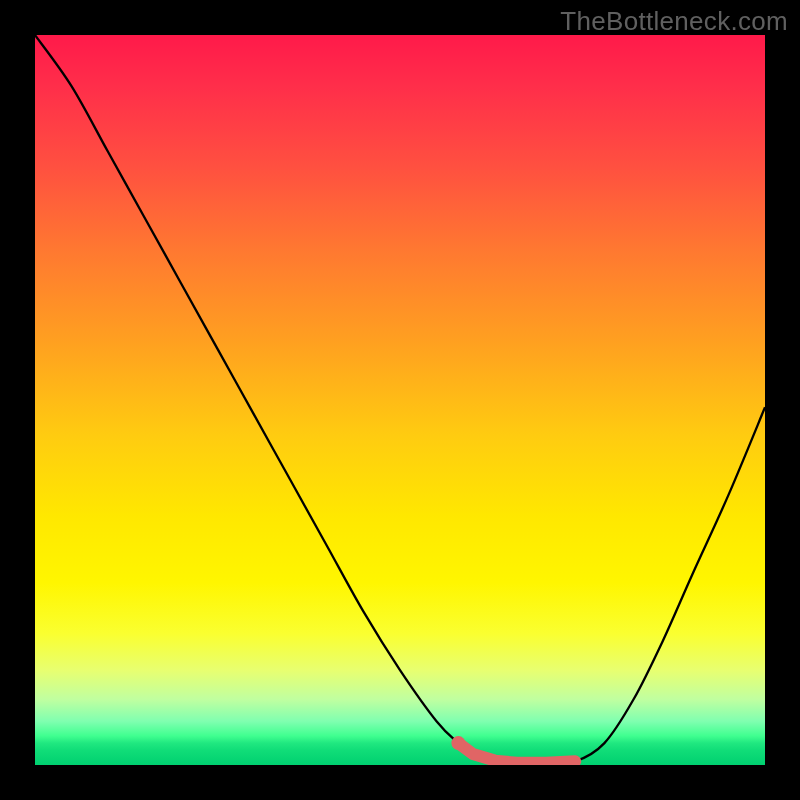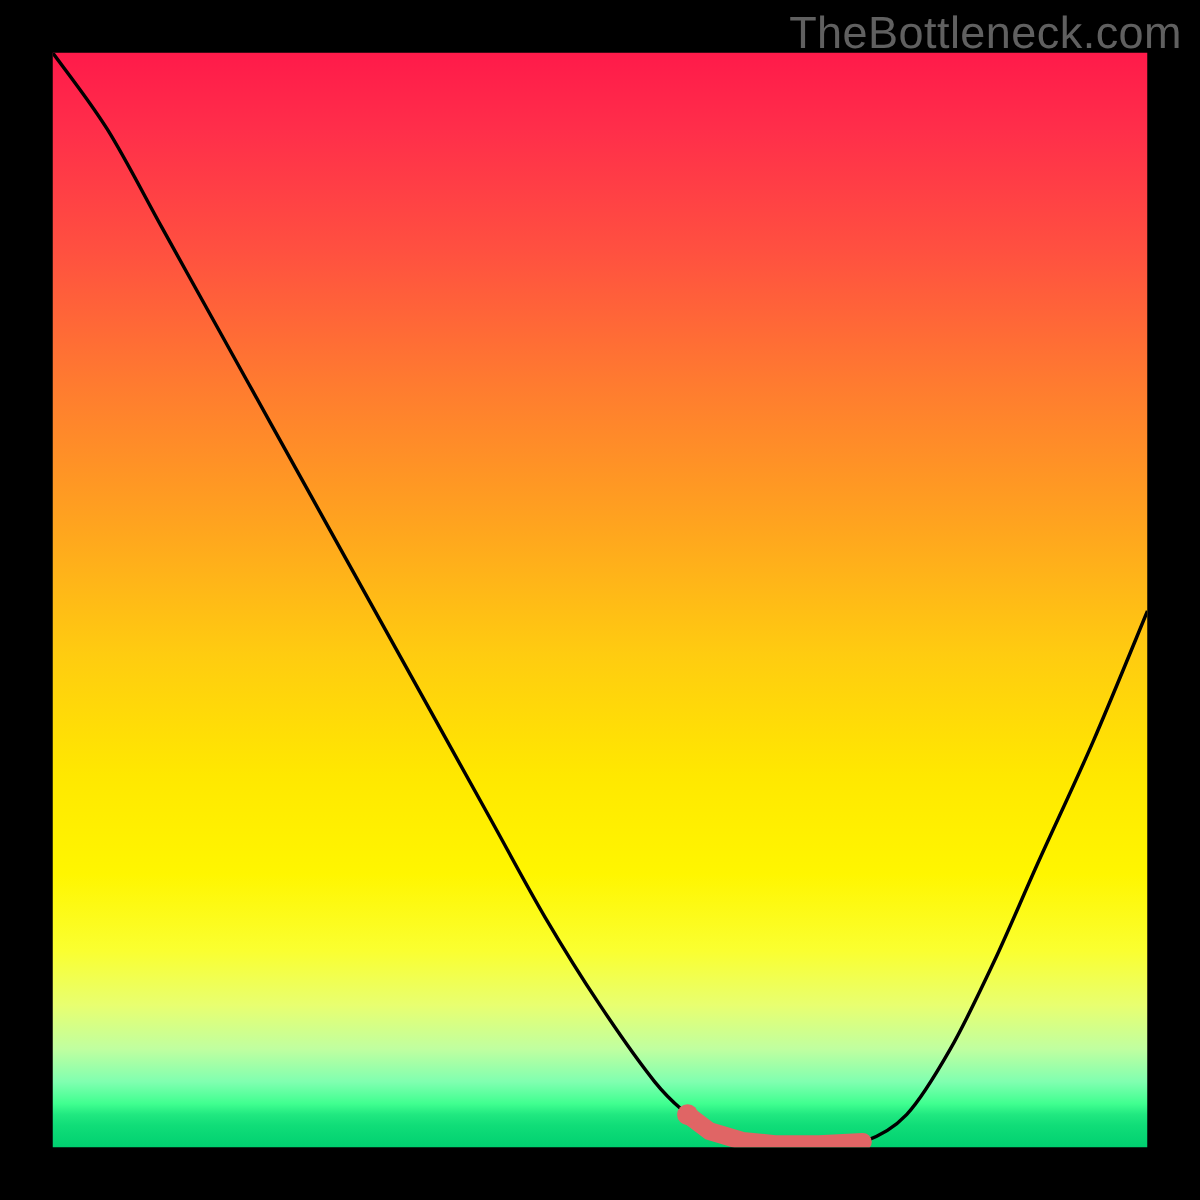--- a/index.html
+++ b/index.html
@@ -2,21 +2,21 @@
 <html><head>
 <meta charset="utf-8">
 <style>
   * { margin: 0; padding: 0; box-sizing: border-box; }
   body { width: 800px; height: 800px; background: #000; position: relative; font-family: Arial, sans-serif; }
   .attribution {
     position: absolute;
     top: 6px;
     right: 12px;
     color: #606060;
-    font-size: 30px;
+    font-size: 26px;
     font-weight: normal;
     letter-spacing: 0.3px;
   }
   .plot-area {
     position: absolute;
     left: 35px;
     top: 35px;
     width: 730px;
     height: 730px;
     overflow: hidden;

